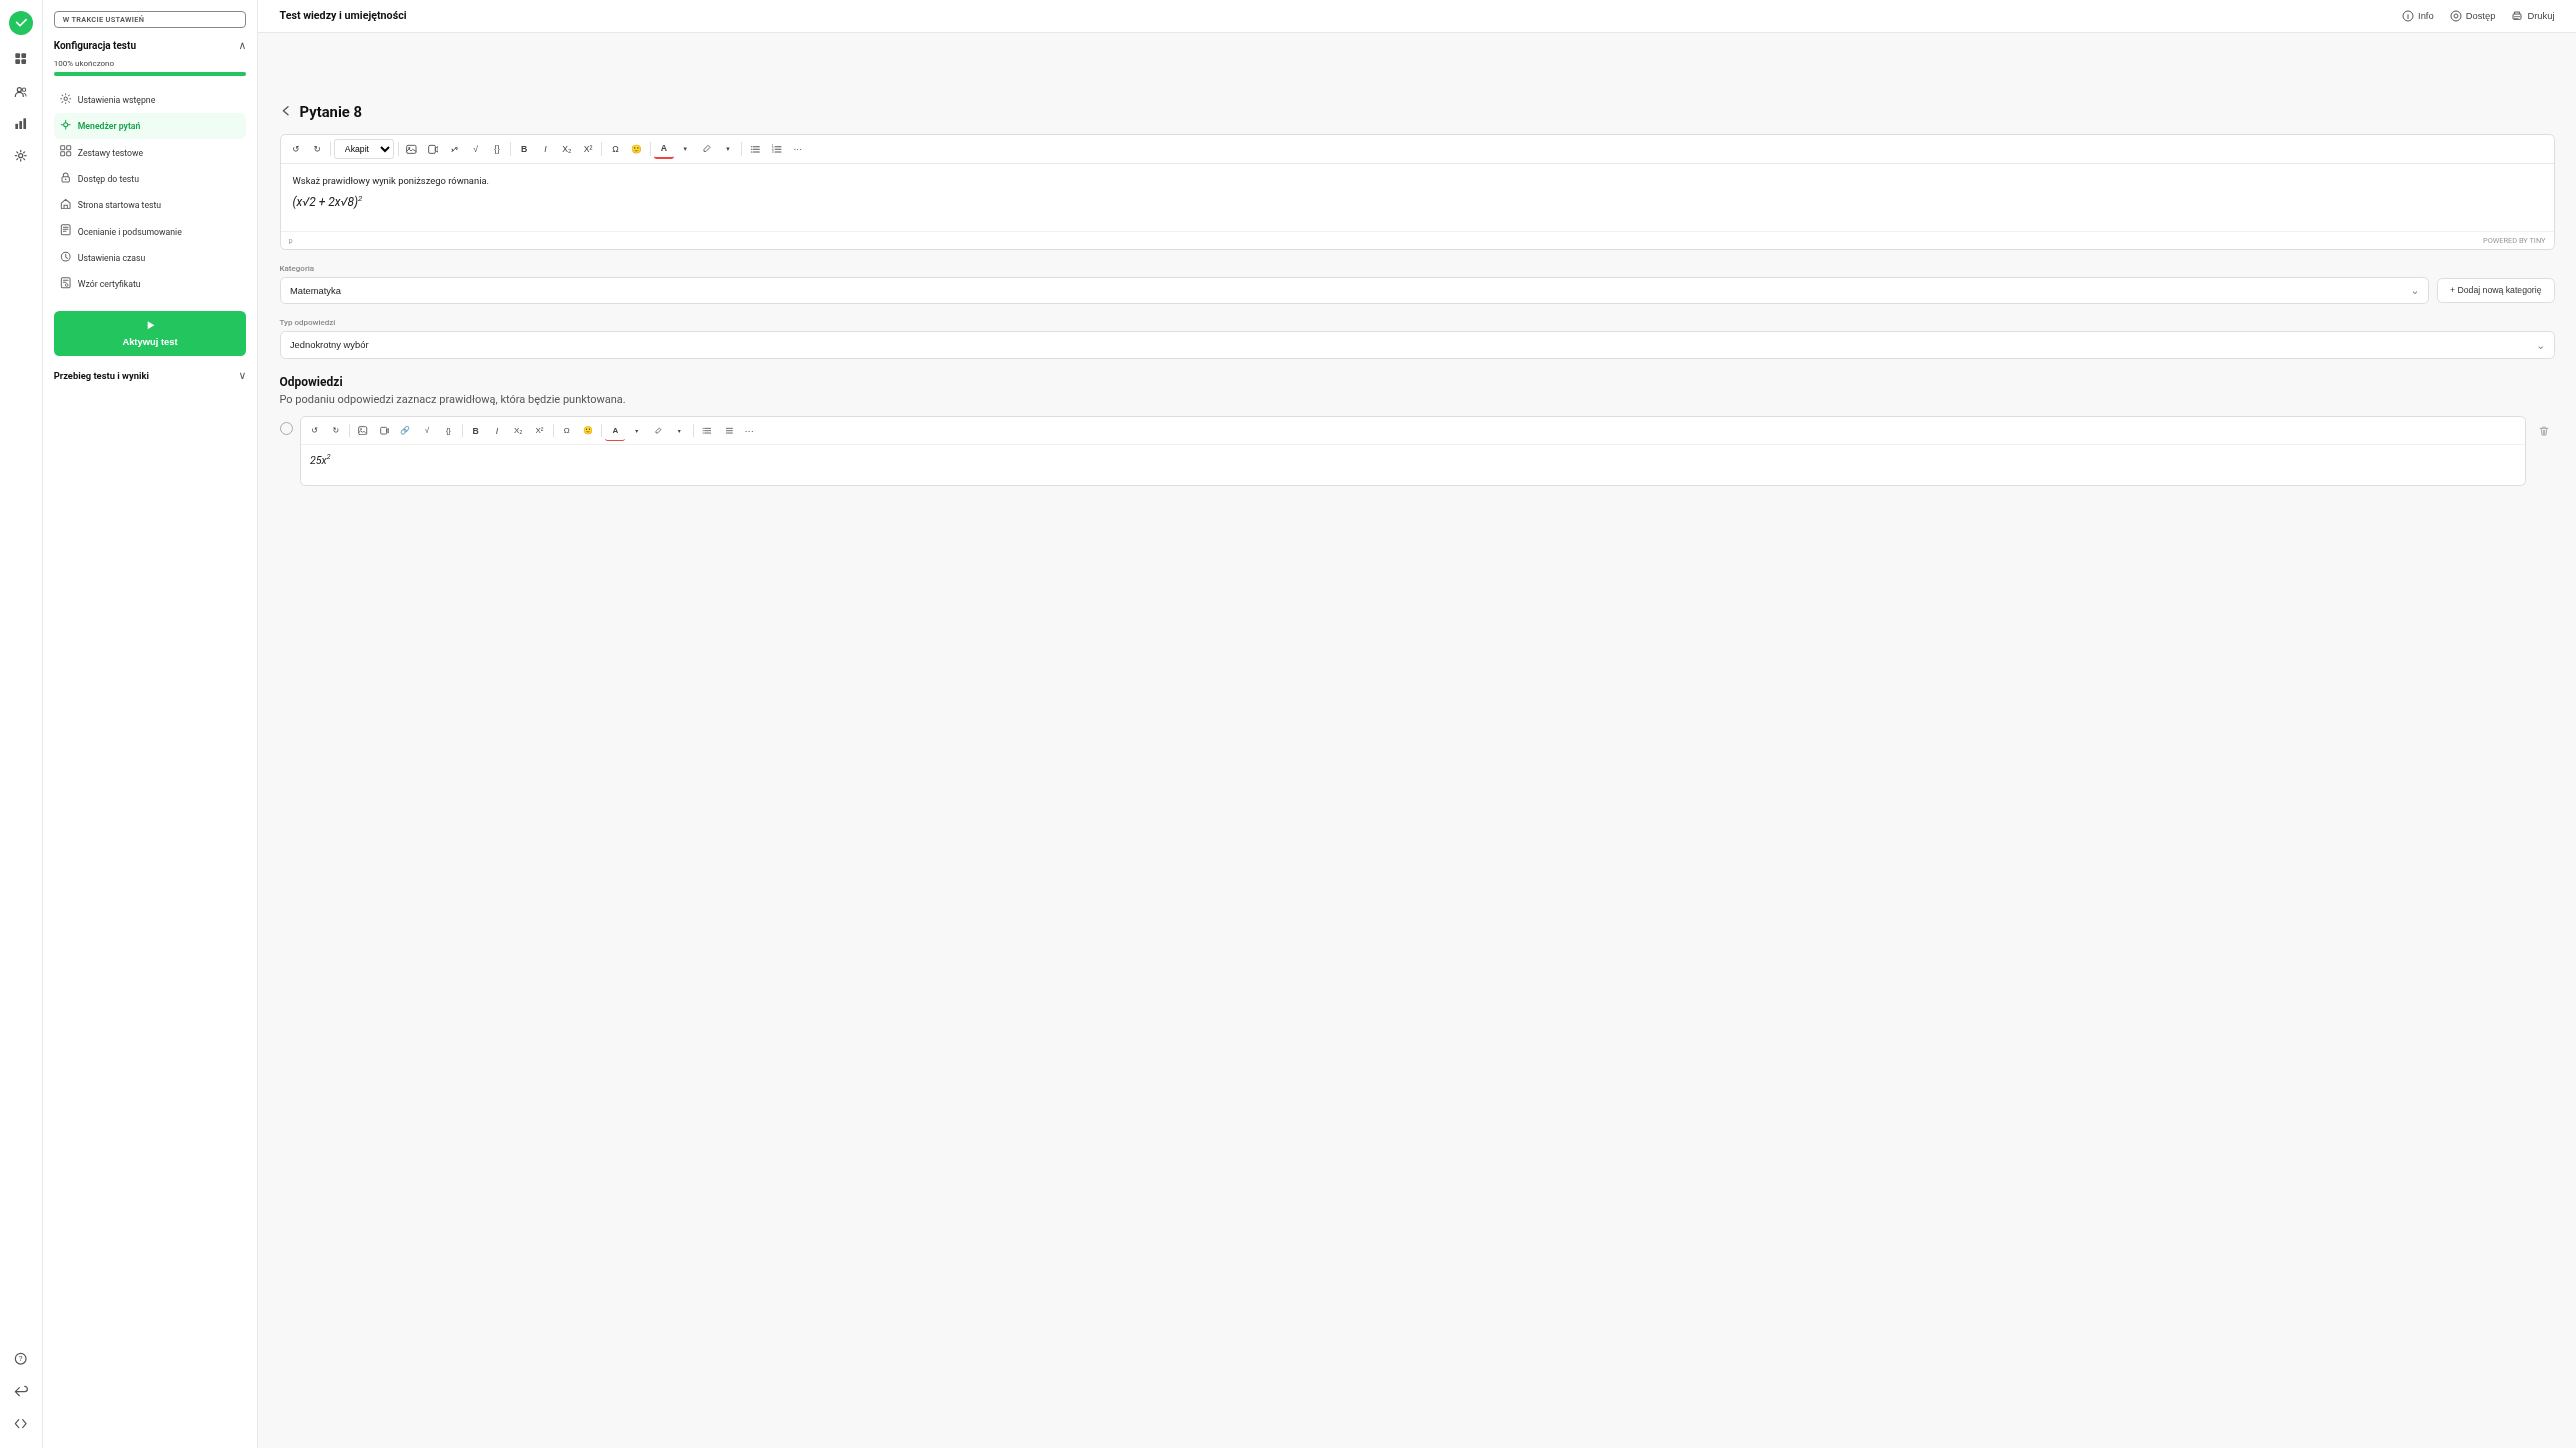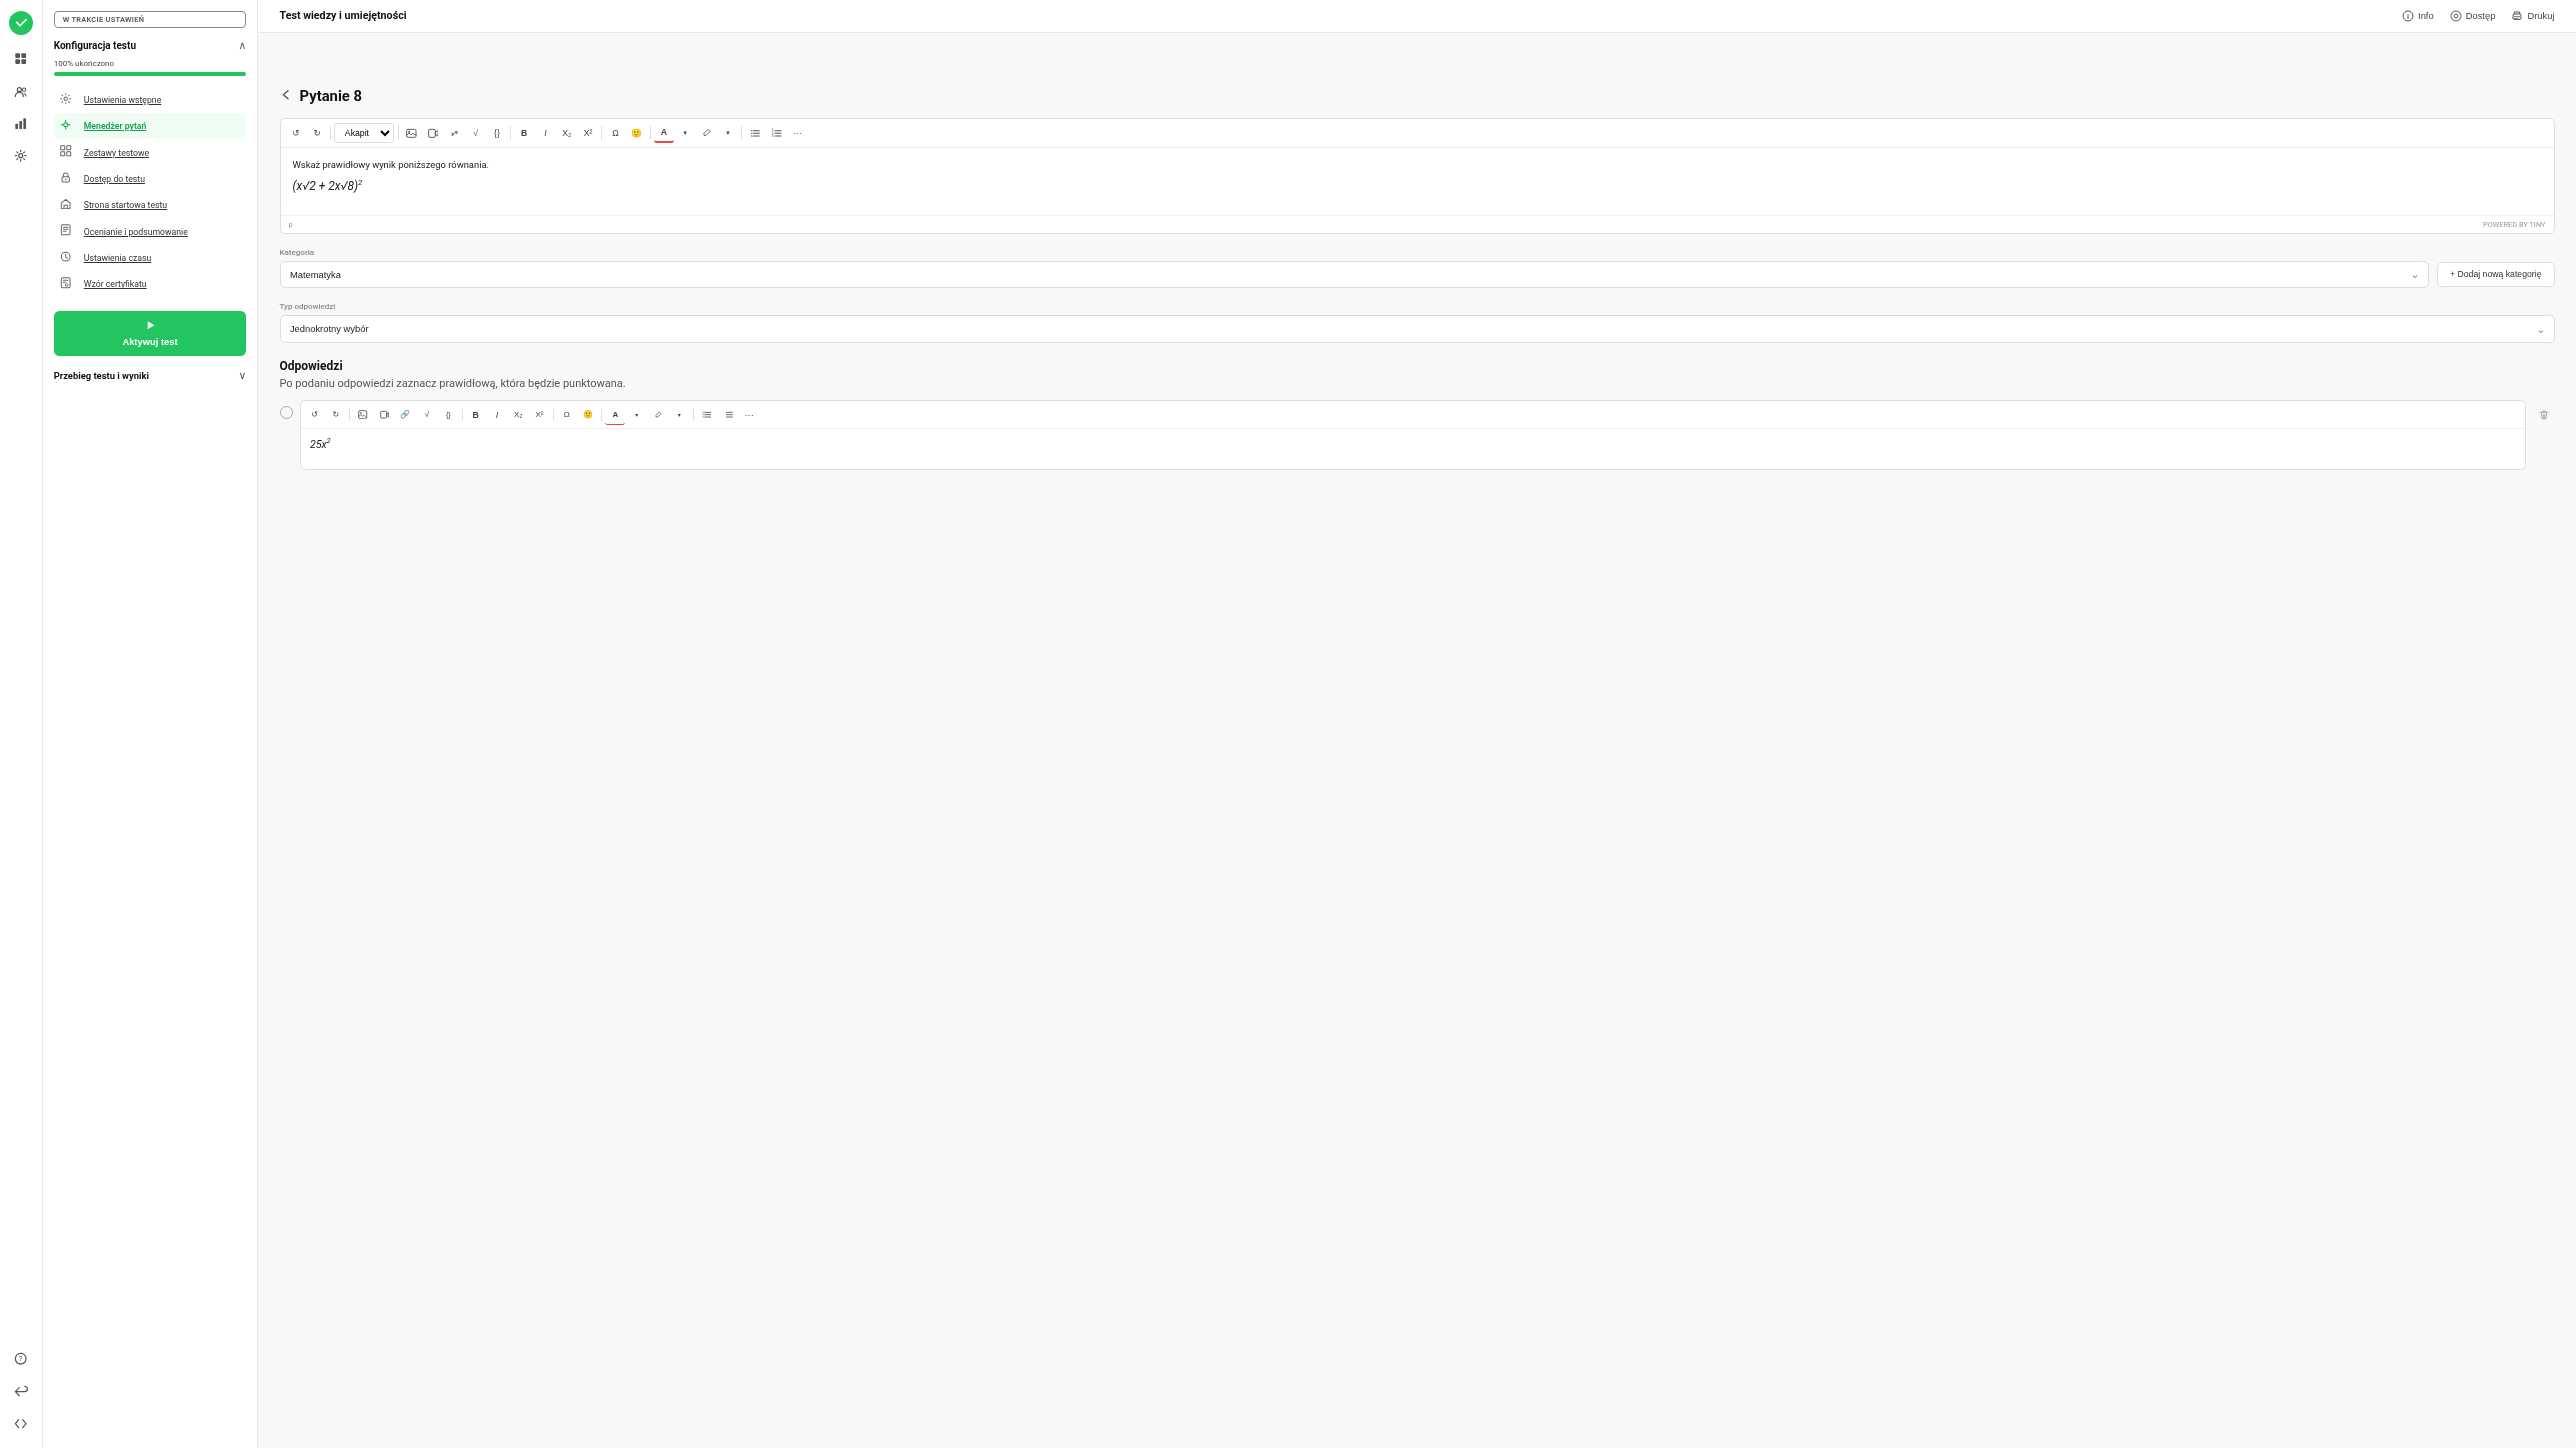--- a/index.html
+++ b/index.html
@@ -61,41 +61,41 @@
     .section-title { font-size: 10px; font-weight: 700; color: #111; }
     .chevron-icon { font-size: 10.7px; color: #555; cursor: pointer; }
     .progress-label { font-size: 8px; color: #444; margin-bottom: 4px; }
     .progress-bar-bg {
       height: 4px; background: #e0e0e0; border-radius: 2px; margin-bottom: 10.7px;
     }
     .progress-bar-fill {
       height: 100%; background: #22c55e; border-radius: 2px;
     }
     .nav-item {
-      display: flex; align-items: center; gap: 12px;
+      display: flex; align-items: center; gap: 6px;
       padding: 6px 6.7px; border-radius: 5.4px; cursor: pointer;
-      color: #333; font-size: 8.7px; text-decoration: underline;
+      color: #333; font-size: 8.7px;
     }
     .nav-item.active { background: #f0fdf4; color: #16a34a; font-weight: 600; }
     .nav-item .ni-icon { font-size: 10.7px; color: inherit; }
     .activate-btn {
       width: 100%; margin-top: 13.4px; padding: 8.7px;
       background: #22c55e; color: #fff; border: none; border-radius: 5.4px;
       font-size: 9.4px; font-weight: 700; cursor: pointer;
       display: flex; align-items: center; justify-content: center; gap: 5.4px; flex-direction: column;
     }
     .section2-header {
       display: flex; align-items: center; justify-content: space-between;
       margin-top: 13.4px; cursor: pointer;
     }
     .section2-title { font-size: 9.4px; font-weight: 700; color: #111; }
 
     
     .main-content {
-      flex: 1; overflow-y: auto; background: #f8f8f8; display: flex; flex-direction: column;
+      flex: 1; overflow-y: auto; background: #f8f8f8; display: flex; flex-direction: column; gap: 16px;
     }
     .top-bar {
       background: #fff; border-bottom: 0.7px solid #e8e8e8;
       padding: 9.4px 21.5px; display: flex; align-items: center; justify-content: space-between;
     }
     .app-title { font-size: 10.7px; font-weight: 700; color: #111; }
     .top-actions { display: flex; align-items: center; gap: 16px; }
     .top-action-btn {
       display: flex; align-items: center; gap: 4px; cursor: pointer;
       color: #444; font-size: 9.4px; background: none; border: none;

